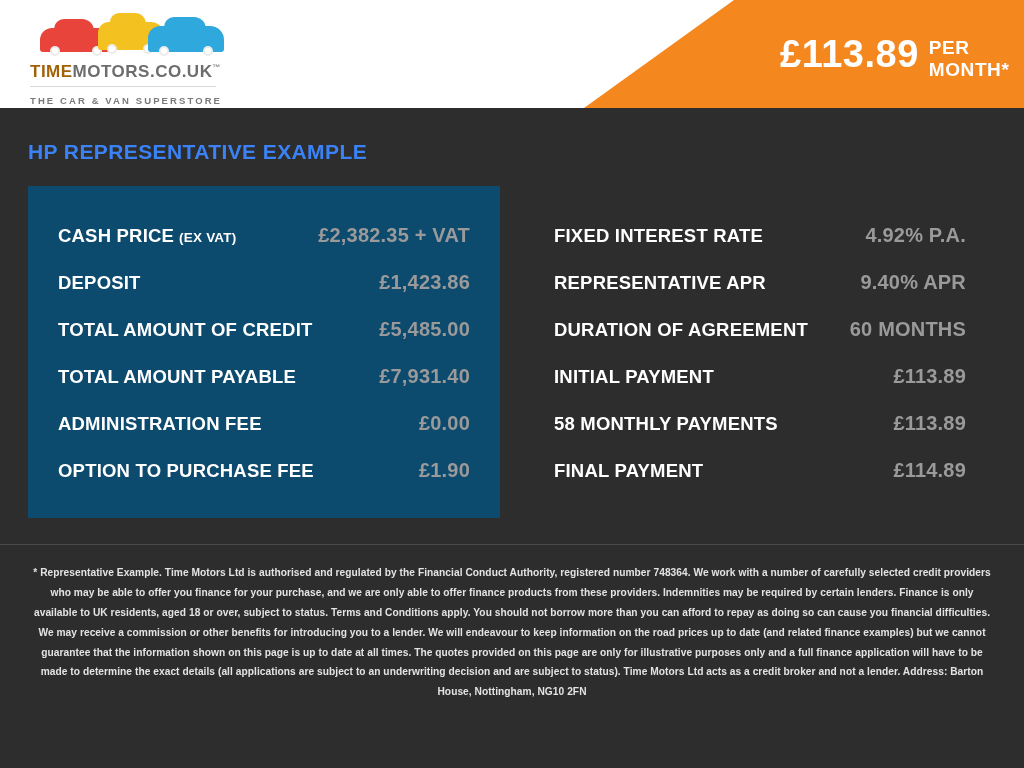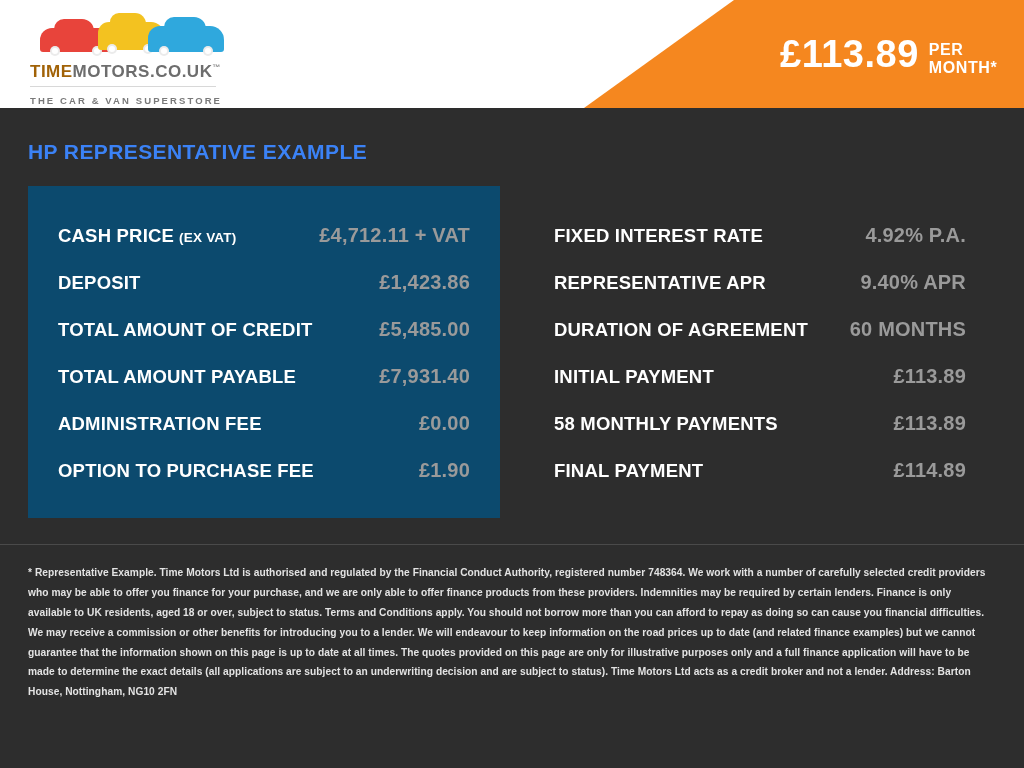--- a/index.html
+++ b/index.html
@@ -137,21 +137,21 @@
   }
   .price-amount {
     color: #ffffff;
     font-size: 38px;
     font-weight: bold;
     letter-spacing: 0.5px;
     line-height: 1;
   }
   .price-per {
     color: #ffffff;
-    font-size: 16px;
+    font-size: 19px;
     font-weight: bold;
     letter-spacing: 0.6px;
     margin-left: 10px;
     margin-top: 9px;
   }
 
   
   .section-title {
     color: #3b82f6;
     font-size: 21px;
@@ -205,21 +205,21 @@
     height: 1px;
     background: #4a4a4a;
   }
   .disclaimer {
     color: #e3e3e3;
     font-size: 10.2px;
     line-height: 1.95;
     padding: 18px 28px 0 28px;
     font-weight: bold;
     letter-spacing: 0.05px;
-    text-align: left;
+    text-align: center;
   }
 </style>
 </head>
 <body>
 
 <div class="page">
 
   <div class="header">
 
     <div class="logo-wrap">
@@ -251,21 +251,21 @@
 
   </div>
 
   <div class="section-title">HP REPRESENTATIVE EXAMPLE</div>
 
   <div class="panels">
 
     <div class="panel left">
       <div class="row">
         <span class="label"><span>CASH PRICE</span><span class="sub">(EX VAT)</span></span>
-        <span class="value">£4,712.11 + VAT</span>
+        <span class="value">£2,382.35 + VAT</span>
       </div>
       <div class="row">
         <span class="label">DEPOSIT</span>
         <span class="value">£1,423.86</span>
       </div>
       <div class="row">
         <span class="label">TOTAL AMOUNT OF CREDIT</span>
         <span class="value">£5,485.00</span>
       </div>
       <div class="row">

